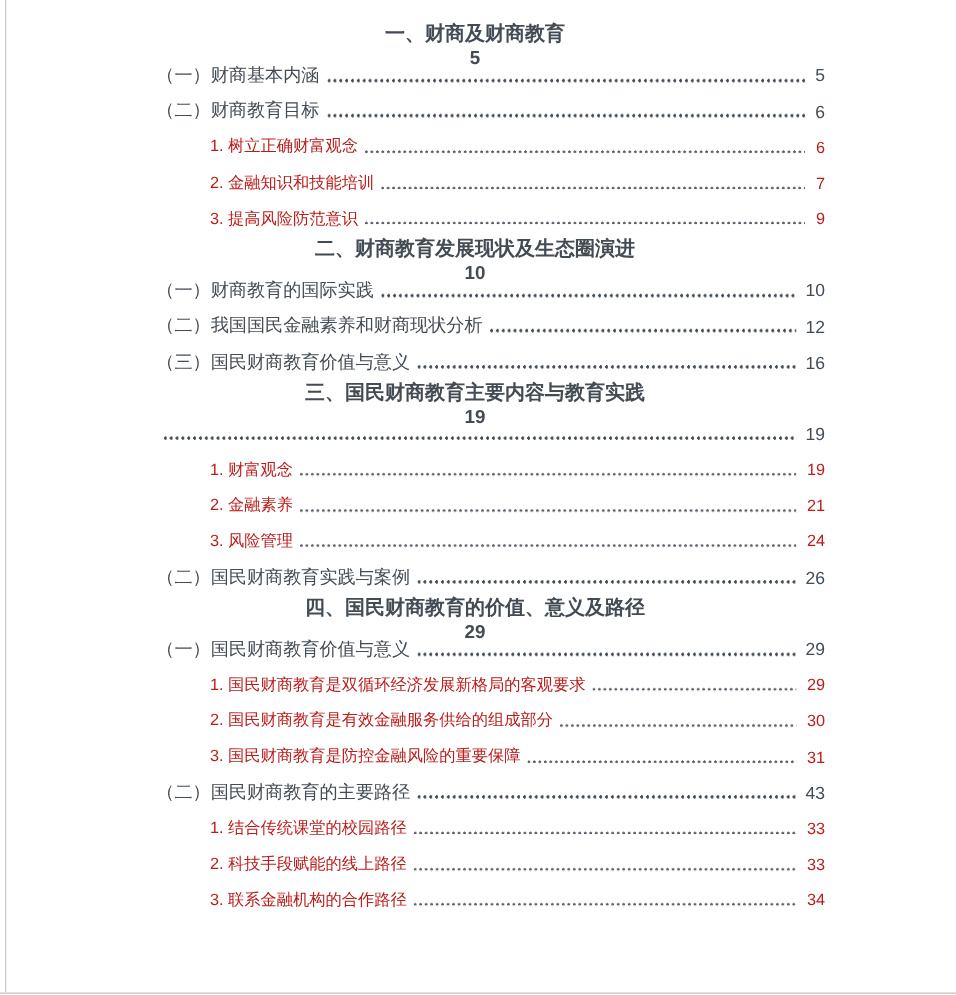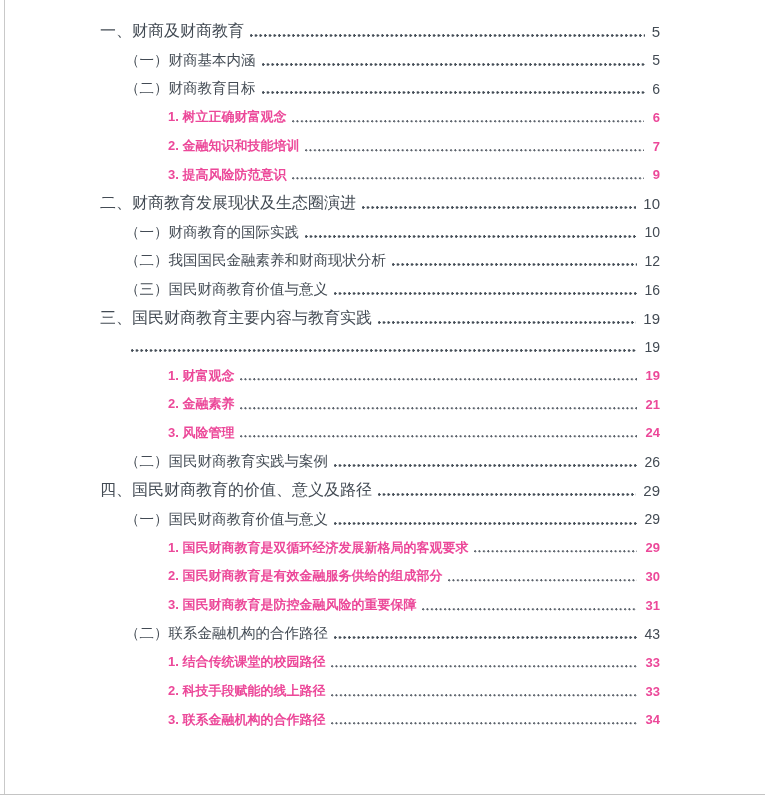--- a/index.html
+++ b/index.html
@@ -35,25 +35,25 @@
   .row .dots {
     flex: 1;
     height: 3px;
     margin: 0 7px 0 6px;
     transform: translateY(4px);
     background-image: radial-gradient(circle at 1.3px 1.5px, #454e57 1.15px, rgba(0,0,0,0) 1.45px);
     background-size: 4.7px 3px;
     background-repeat: repeat-x;
   }
   .row .pg { white-space: nowrap; }
-  .lvl1 { padding-left: 0; font-weight: normal; font-size: 16px; }
+  .lvl1 { padding-left: 0; font-weight: bold; font-size: 16px; flex-direction: column; }
   .lvl1 .pg { font-size: 15px; }
   .lvl2 { padding-left: 25px; font-weight: normal; font-size: 14.5px; }
   .lvl2 .pg { font-size: 14px; }
-  .lvl3 { padding-left: 68px; font-weight: bold; font-size: 13px; color: #ec4899; }
+  .lvl3 { padding-left: 68px; font-weight: normal; font-size: 13px; color: #b91c1c; }
   .lvl3 .pg { font-size: 13px; }
   .lvl3 .dots {
     background-image: radial-gradient(circle at 1.1px 1.4px, #596069 0.95px, rgba(0,0,0,0) 1.25px);
     background-size: 4.4px 3px;
     margin-right: 9px;
   }
 </style>
 </head>
 <body>
 
@@ -159,21 +159,21 @@
         <span class="lbl">2. 国民财商教育是有效金融服务供给的组成部分</span>
         <span class="dots"></span>
         <span class="pg">30</span>
       </div>
       <div class="row lvl3">
         <span class="lbl">3. 国民财商教育是防控金融风险的重要保障</span>
         <span class="dots"></span>
         <span class="pg">31</span>
       </div>
       <div class="row lvl2">
-        <span class="lbl">（二）联系金融机构的合作路径</span>
+        <span class="lbl">（二）国民财商教育的主要路径</span>
         <span class="dots"></span>
         <span class="pg">43</span>
       </div>
       <div class="row lvl3">
         <span class="lbl">1. 结合传统课堂的校园路径</span>
         <span class="dots"></span>
         <span class="pg">33</span>
       </div>
       <div class="row lvl3">
         <span class="lbl">2. 科技手段赋能的线上路径</span>

